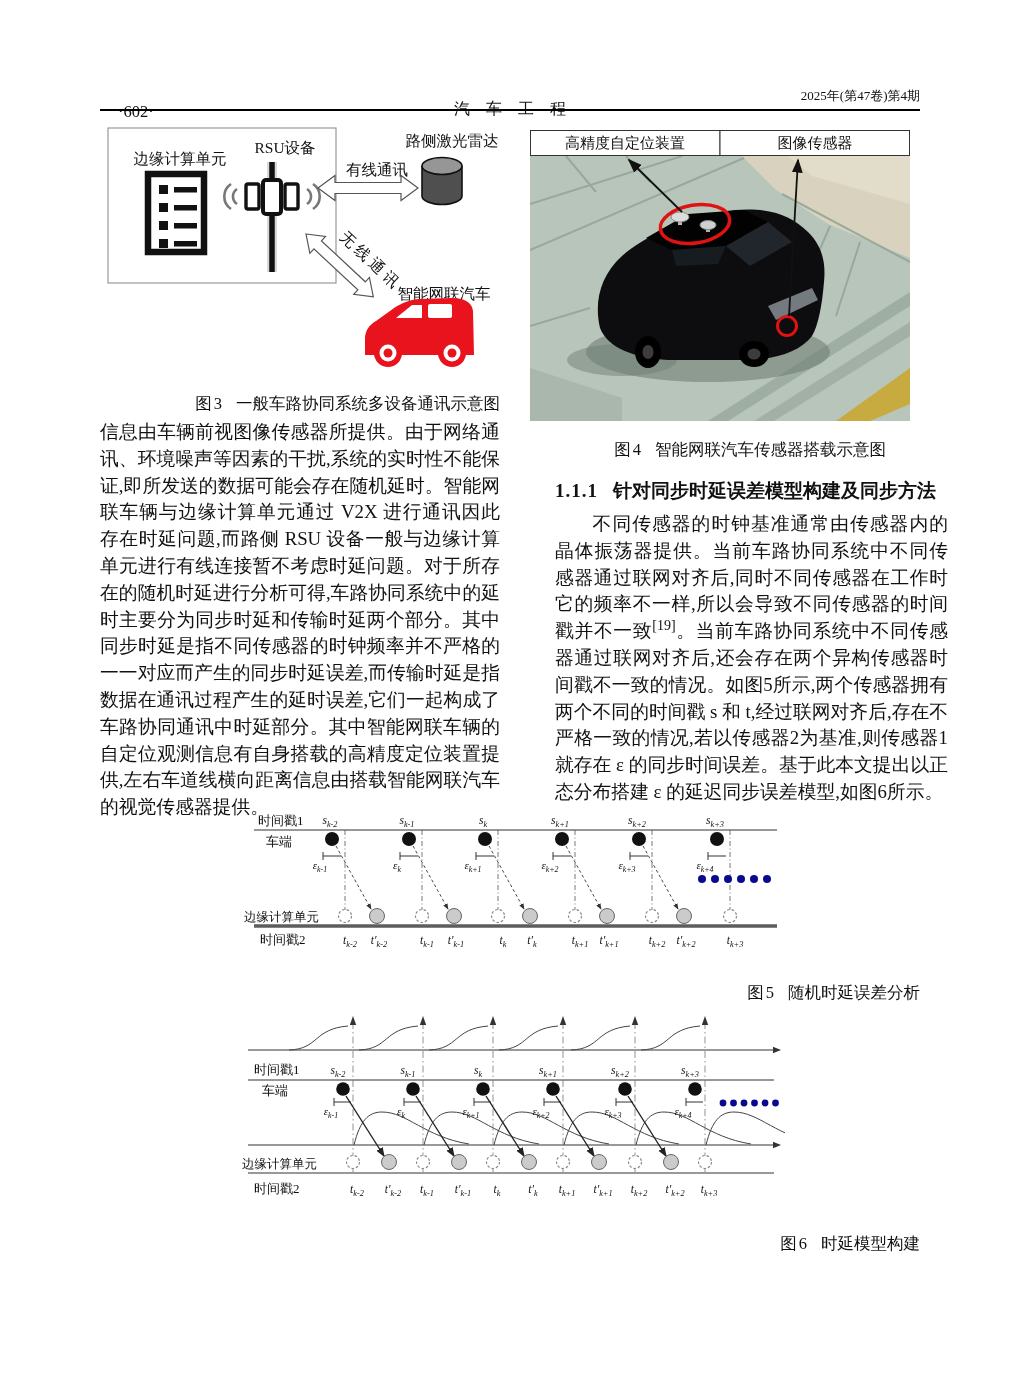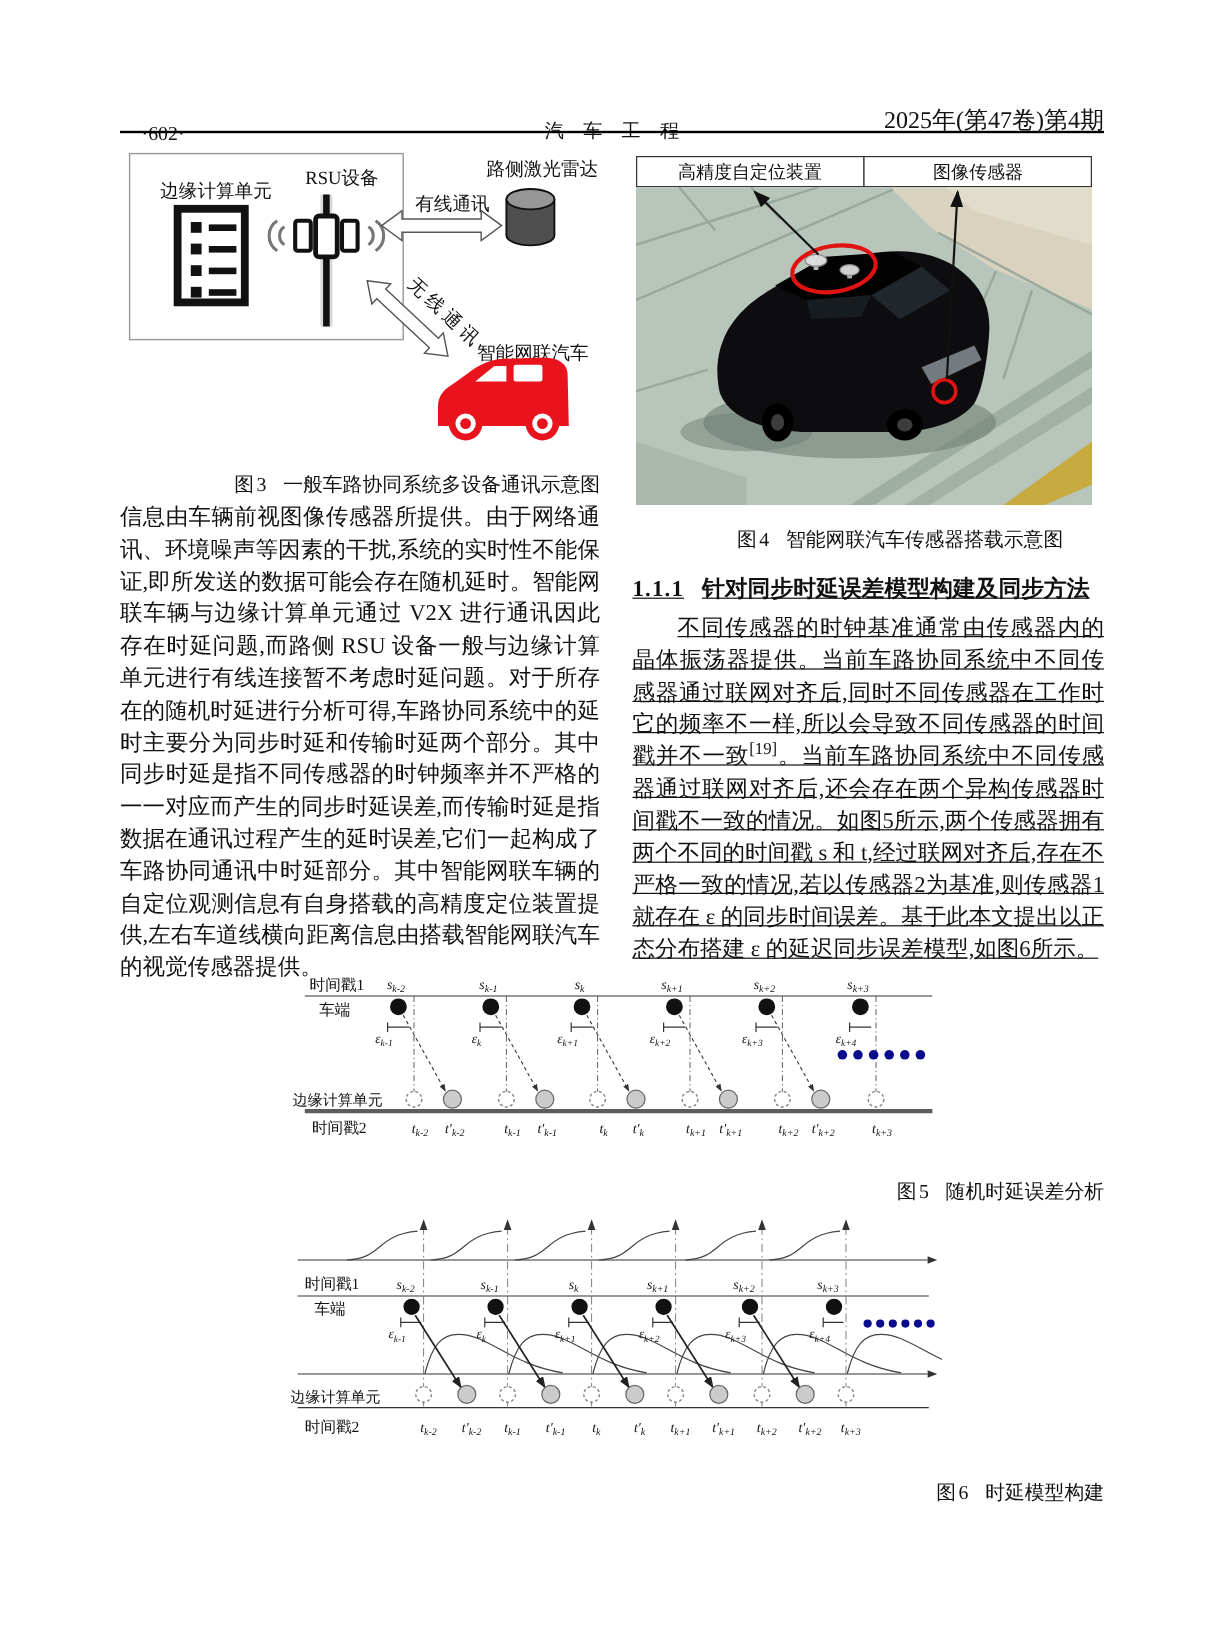--- a/index.html
+++ b/index.html
@@ -3,25 +3,25 @@
 <meta charset="utf-8">
 <style>
   html,body{margin:0;padding:0;}
   body{width:1020px;height:1375px;position:relative;background:#fff;overflow:hidden;
        font-family:"Liberation Serif","DejaVu Serif",serif;color:#111;}
   .abs{position:absolute;}
   
   .hdr-rule{position:absolute;left:100px;top:109px;width:820px;height:2px;background:#000;}
   .page-num{left:118px;top:102px;font-size:16.5px;}
   .jtitle{left:100px;top:99px;width:820px;text-align:center;font-size:16px;letter-spacing:16px;text-indent:16px;}
-  .issue{left:100px;top:87px;width:820px;text-align:right;font-size:20px;}
+  .issue{left:100px;top:87px;width:820px;text-align:right;font-size:13px;}
   
   .para{font-size:18.8px;line-height:26.8px;text-align:justify;}
   .left-para{left:100px;top:419px;width:400px;}
-  .right-col{left:527px;top:478px;width:393px;text-decoration:underline;}
+  .right-col{left:555px;top:478px;width:393px;}
   .sec-head{font-size:19px;font-weight:bold;margin:0 0 7px 0;}
   .sec-head .num{margin-right:15px;letter-spacing:1px;}
   .right-para{margin:0;text-indent:2em;}
   sup.ref{font-size:14px;line-height:0;}
   
   .caption{position:absolute;text-align:right;font-size:16.5px;}
   .cap-no{letter-spacing:2px;margin-right:12px;}
   .cap3{left:100px;top:393px;width:400px;}
   .cap4{left:506px;top:439px;width:380px;}
   .cap5{left:100px;top:982px;width:820px;}

